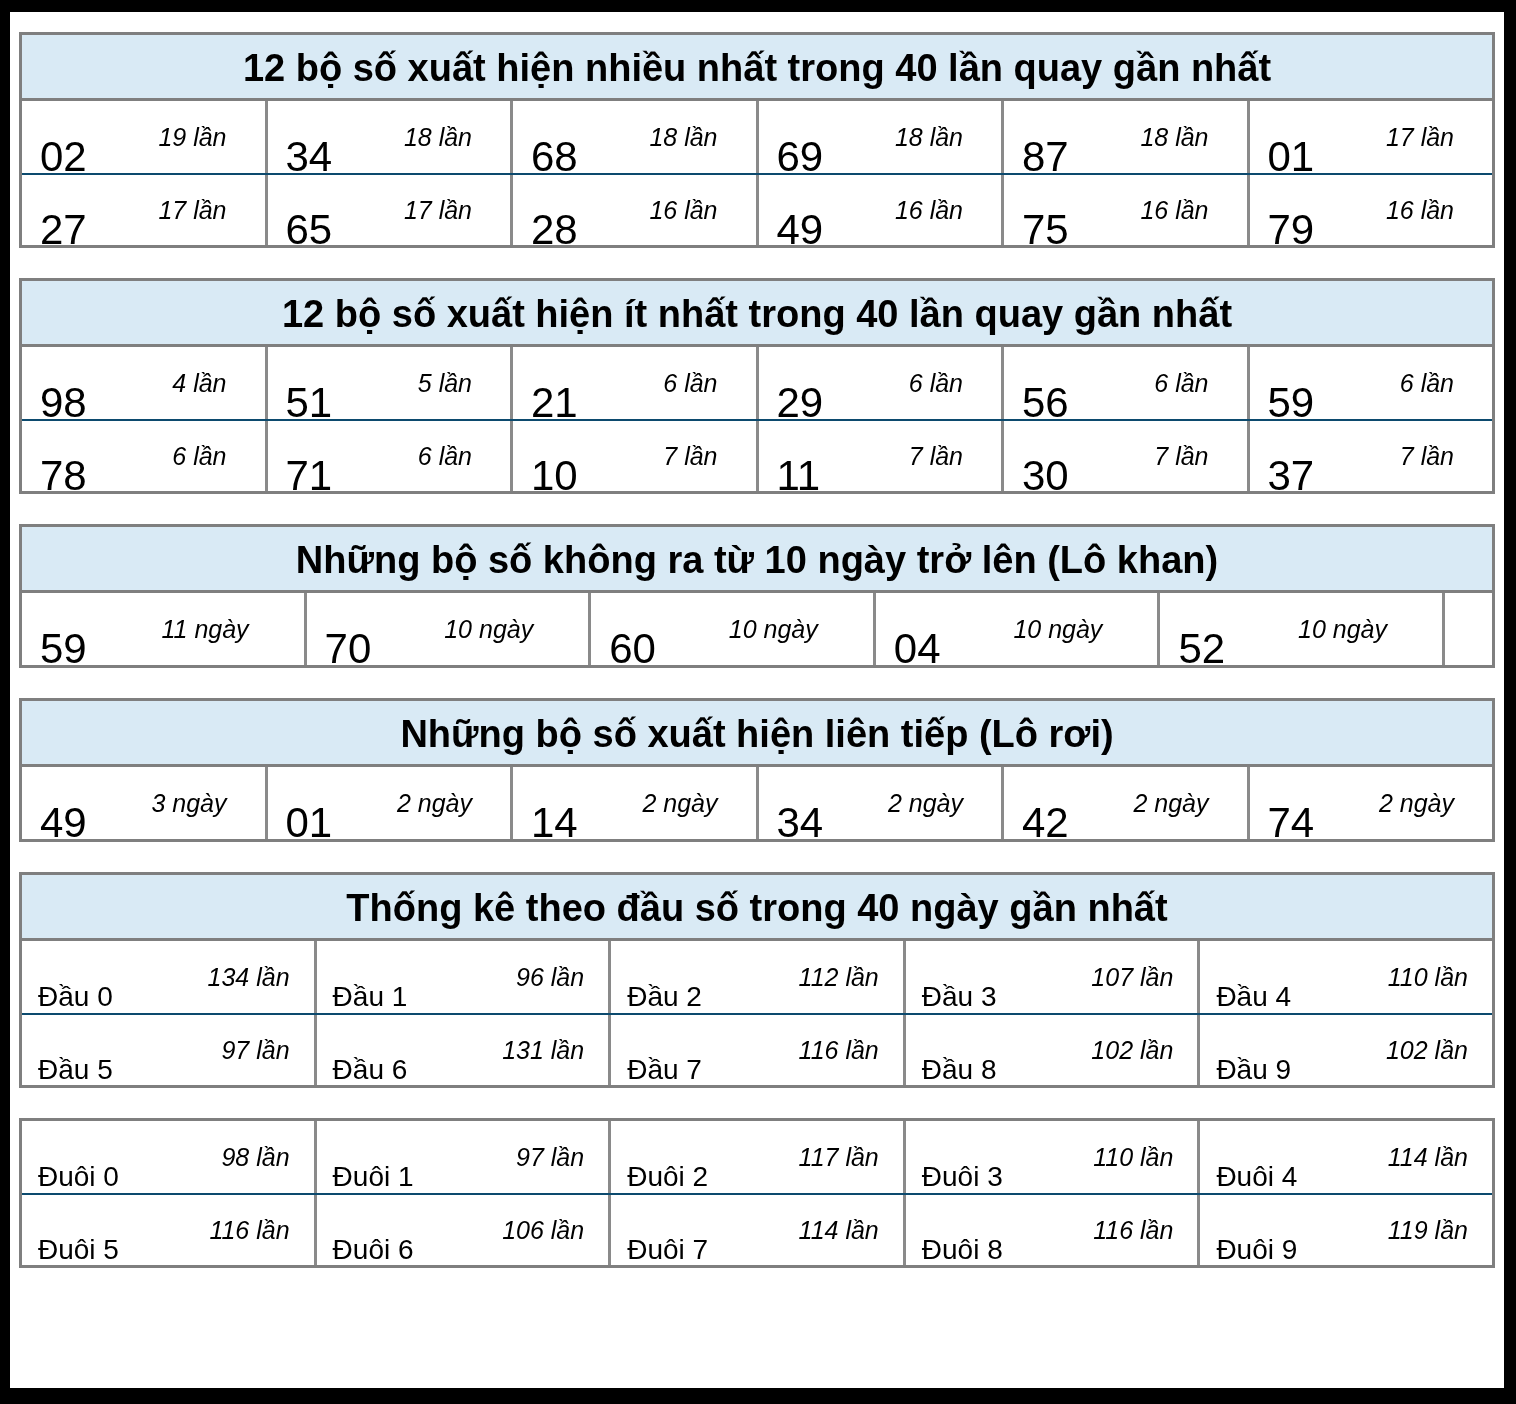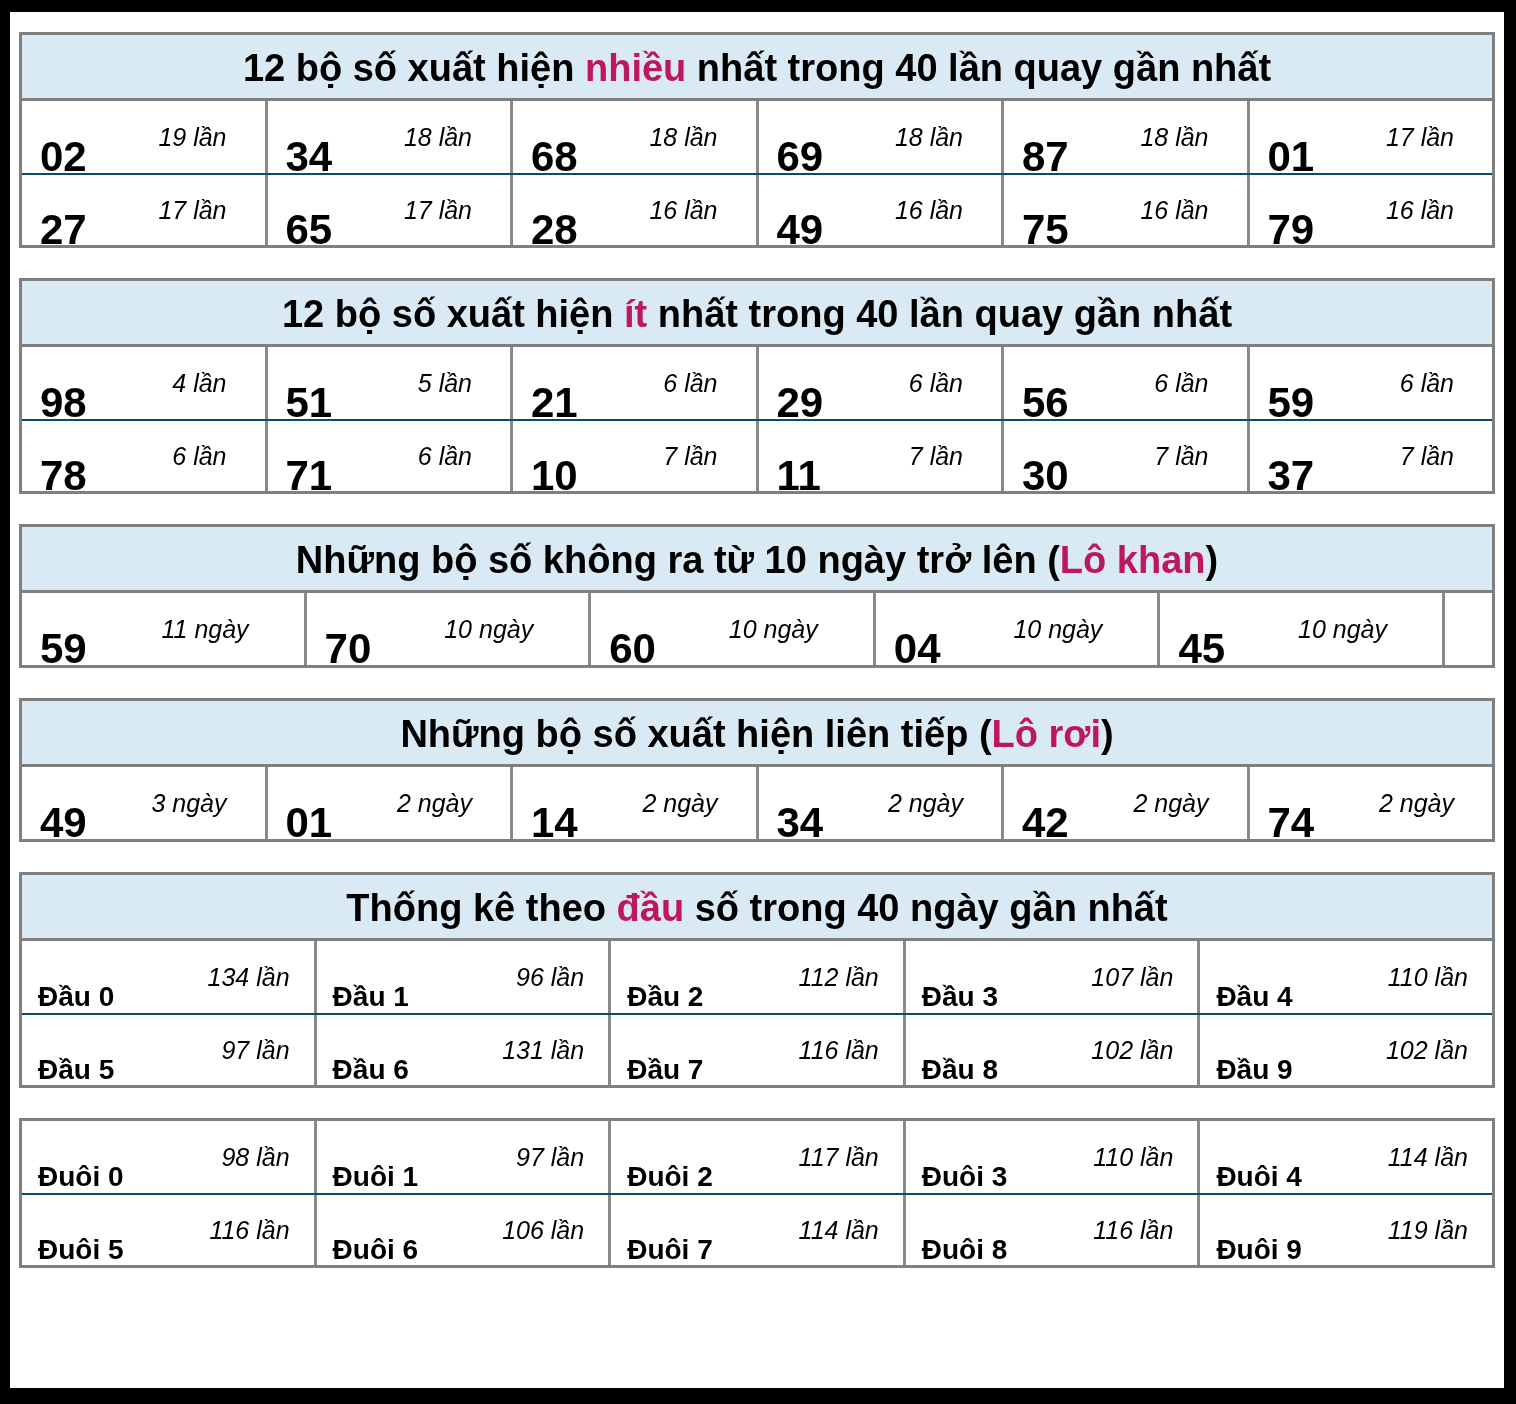--- a/index.html
+++ b/index.html
@@ -25,34 +25,34 @@
   .t-header {
     background: #d9eaf5;
     height: 66px;
     line-height: 66px;
     text-align: center;
     font-size: 38px;
     font-weight: 700;
     border-bottom: 3px solid #7f7f7f;
     white-space: nowrap;
   }
-  .t-header .red { color: #be185d; }
+  .t-header .red { color: #000000; }
   .t-row { display: flex; height: 72px; }
   .t-row + .t-row { border-top: 2px solid #0c4a6e; }
   .t-cell {
     flex: 1 1 0;
     display: flex;
     align-items: center;
     justify-content: space-between;
     padding: 0 38px 0 18px;
     overflow: hidden;
     white-space: nowrap;
   }
   .t-cell + .t-cell { border-left: 3px solid #8a8a8a; }
-  .t-cell .num { font-size: 42px; font-weight: 700; margin-top: 39px; }
+  .t-cell .num { font-size: 42px; font-weight: 400; margin-top: 39px; }
   .t-cell .cnt { font-size: 25px; font-weight: 400; font-style: italic; }
   .t-khan .t-cell { padding-right: 55px; }
   .t-cell.filler { flex: 0 0 50px; padding: 0; }
   .cols5 .t-cell { padding-right: 24px; padding-left: 16px; }
   .cols5 .t-cell .num { font-size: 28px; }
 </style>
 </head>
 <body>
 
 <div class="content">
@@ -187,21 +187,21 @@
           </div>
           <div class="t-cell">
             <span class="num">60</span>
             <span class="cnt">10 ngày</span>
           </div>
           <div class="t-cell">
             <span class="num">04</span>
             <span class="cnt">10 ngày</span>
           </div>
           <div class="t-cell">
-            <span class="num">45</span>
+            <span class="num">52</span>
             <span class="cnt">10 ngày</span>
           </div>
           <div class="t-cell filler"></div>
         </div>
       </div>
   </section>
 
   <section class="stat-table cols6">
     <header class="t-header"><span>Những bộ số xuất hiện liên tiếp (</span><span class="red">Lô rơi</span><span>)</span></header>
     <div class="t-body">

